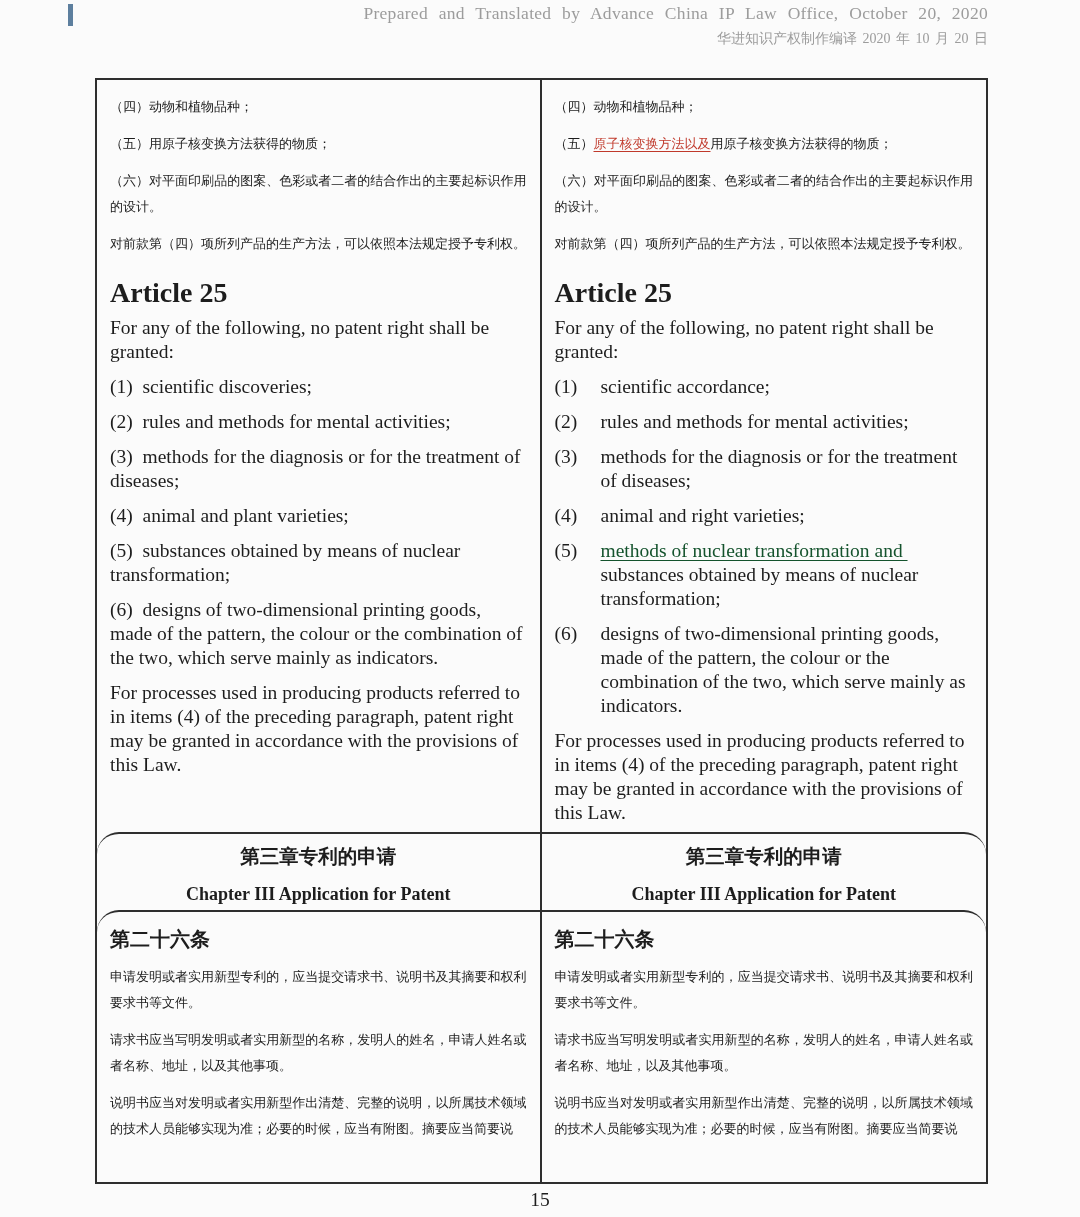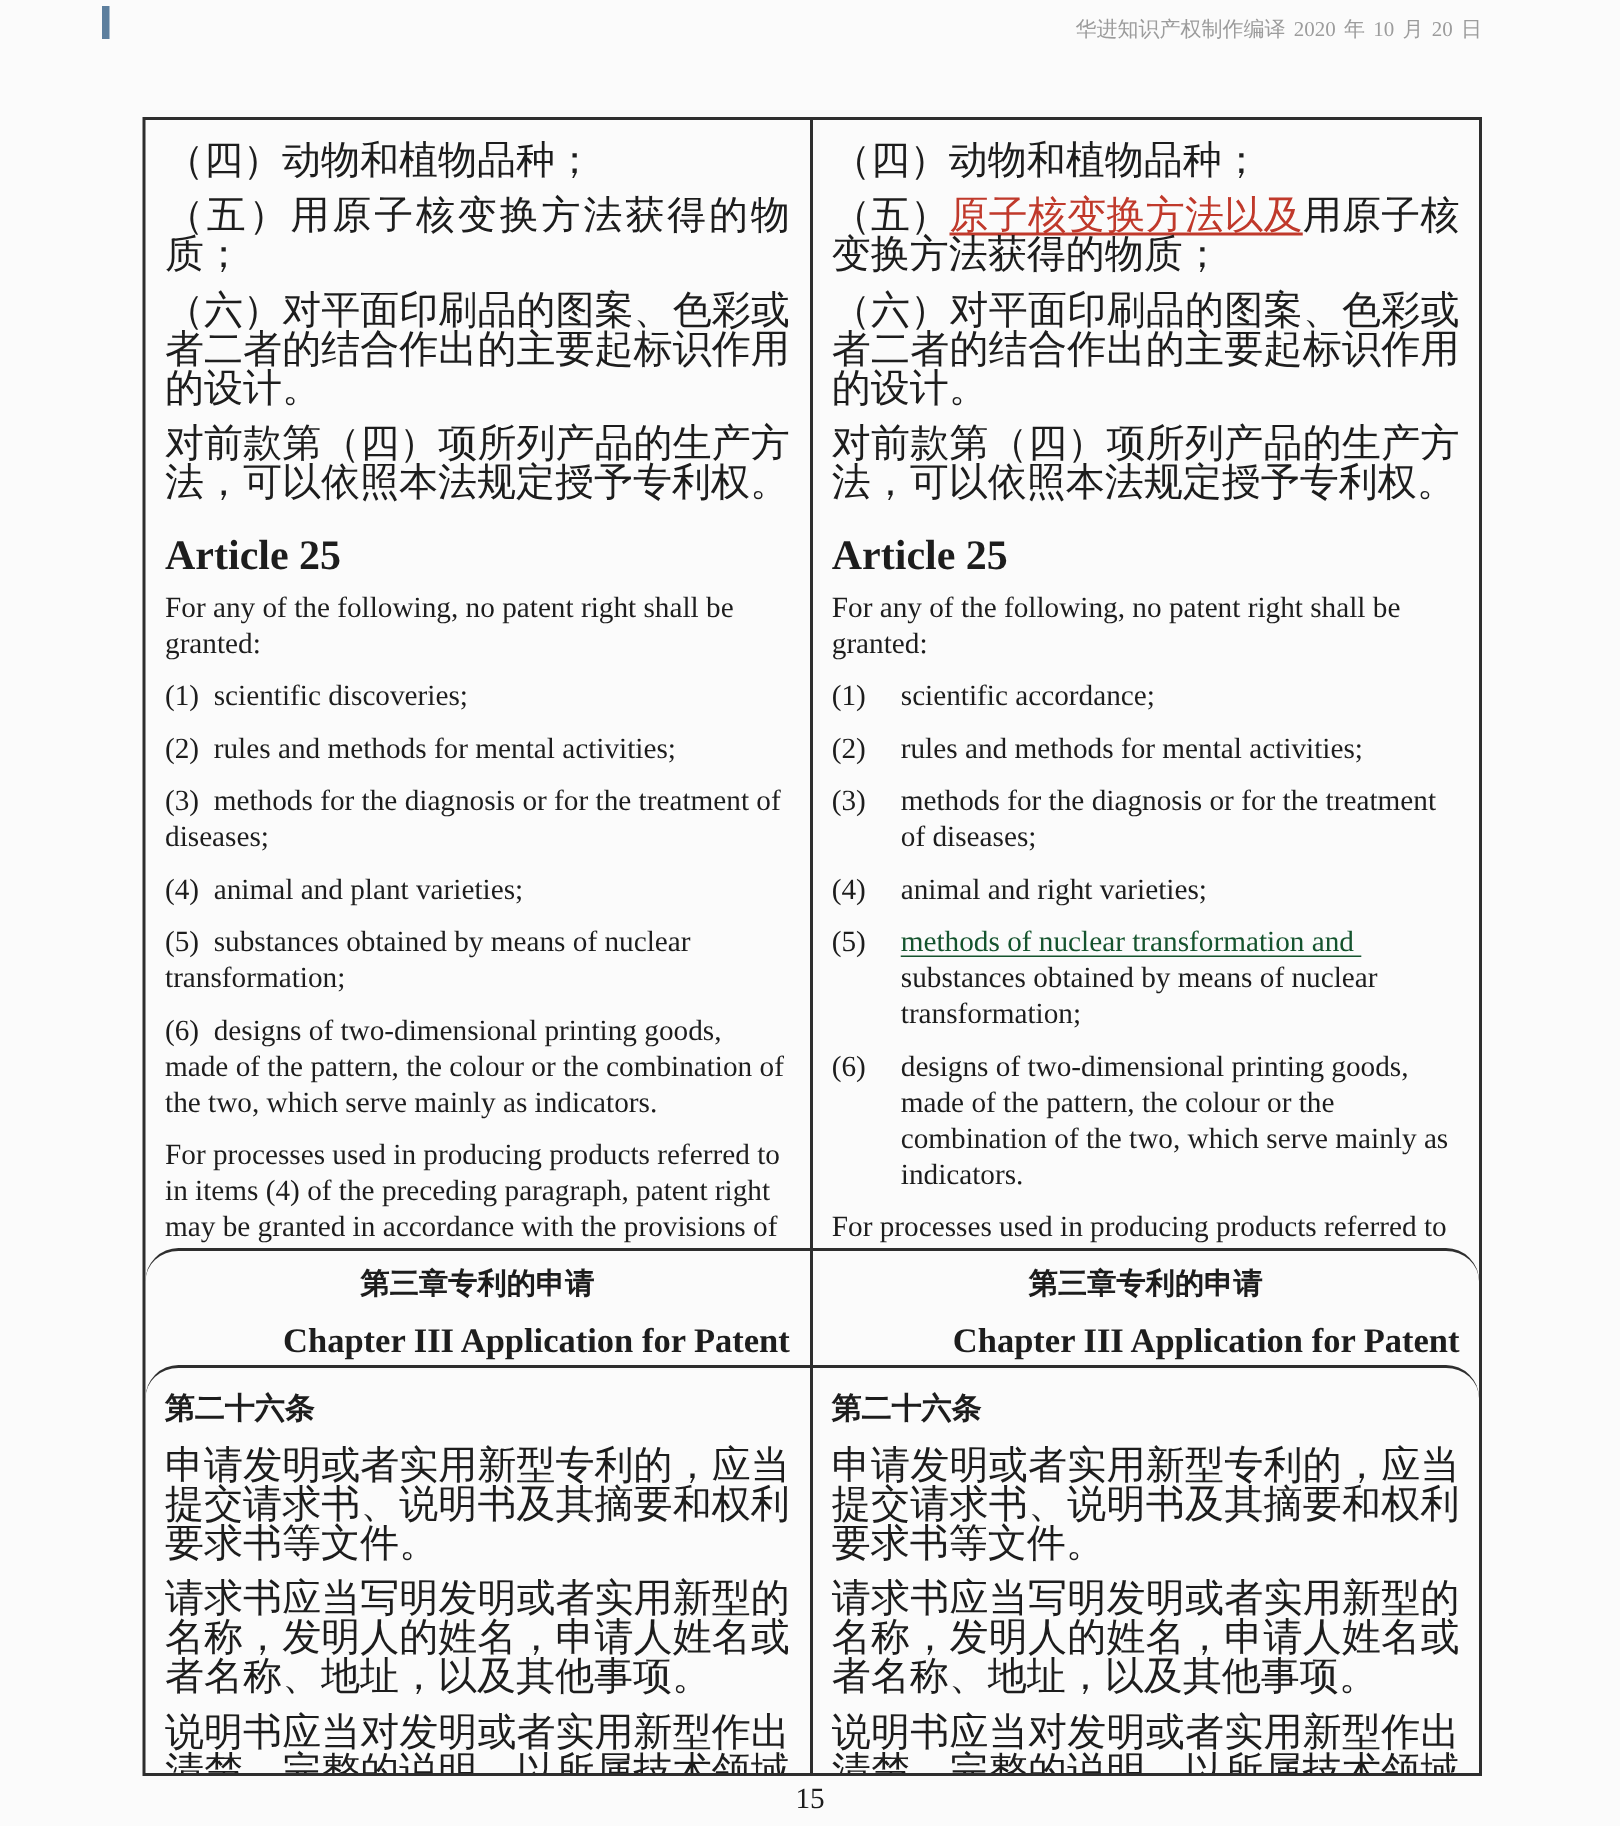--- a/index.html
+++ b/index.html
@@ -35,42 +35,43 @@
     grid-template-rows: 752px 78px 1fr;
     overflow: hidden;
   }
   .t-row { display: grid; grid-template-columns: 1fr 1fr; overflow: hidden; }
   .t-row + .t-row { border-top: 2px solid #2e2e2e; border-radius: 22px; }
   .t-cell { overflow: hidden; padding: 3px 13px 0 13px; }
   .t-cell.c-left { border-right: 2px solid #2e2e2e; }
   
   .chapter-cell { text-align: center; padding-top: 10px; }
   .chapter-cn { font-weight: bold; font-size: 19.5px; line-height: 26px; }
-  .chapter-en { font-weight: bold; font-size: 23px; line-height: 24px; margin-top: 12px; text-align: right; }
+  .chapter-en { font-weight: bold; font-size: 18px; line-height: 24px; margin-top: 12px; }
   
   .para { margin: 11px 0; }
-  .para.cn  { font-size: 26px; line-height: 26px; text-align: justify; }
+  .para.cn  { font-size: 13px; line-height: 26px; text-align: justify; }
   .para.en  { font-size: 19.5px; line-height: 24px; }
   .para.heading    { font-weight: bold; font-size: 28px; line-height: 24px; margin-top: 24px; }
   .para.heading-cn { font-weight: bold; font-size: 20px; line-height: 27px; }
   .para.list { font-size: 19.5px; line-height: 24px; display: flex; }
   .para.list .marker { flex: 0 0 46px; }
   .para.list .list-body { flex: 1; }
   .amend { text-decoration: underline; text-underline-offset: 3px; }
   
   .page-footer {
     position: absolute; left: 0; right: 0; top: 1189px;
     text-align: center; font-size: 19.5px;
   }
 </style>
 </head>
 <body>
 
 <div class="accent-bar" style="background: rgb(93, 127, 158);"></div>
 <div class="doc-header" style="color: rgb(156, 156, 156);">
+  <div class="h-line1">Prepared and Translated by Advance China IP Law Office, October 20, 2020</div>
   <div class="h-line2">华进知识产权制作编译 2020 年 10 月 20 日</div>
 </div>
 
 <div class="doc-table">
 
   <div class="t-row">
     <div class="t-cell c-left">
         <div class="para cn"><span>（四）动物和植物品种；</span></div>
         <div class="para cn"><span>（五）用原子核变换方法获得的物质；</span></div>
         <div class="para cn"><span>（六）对平面印刷品的图案、色彩或者二者的结合作出的主要起标识作用的设计。</span></div>

